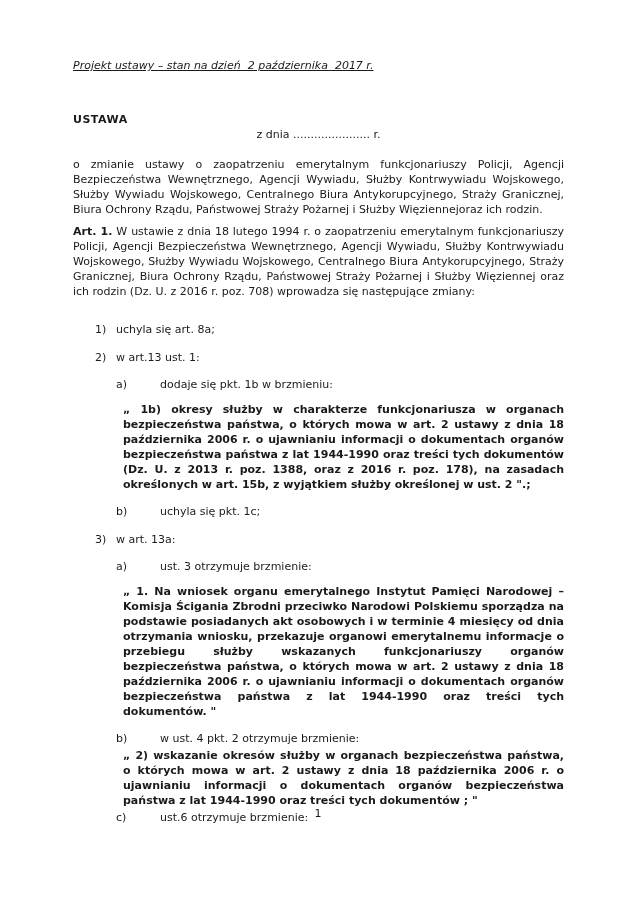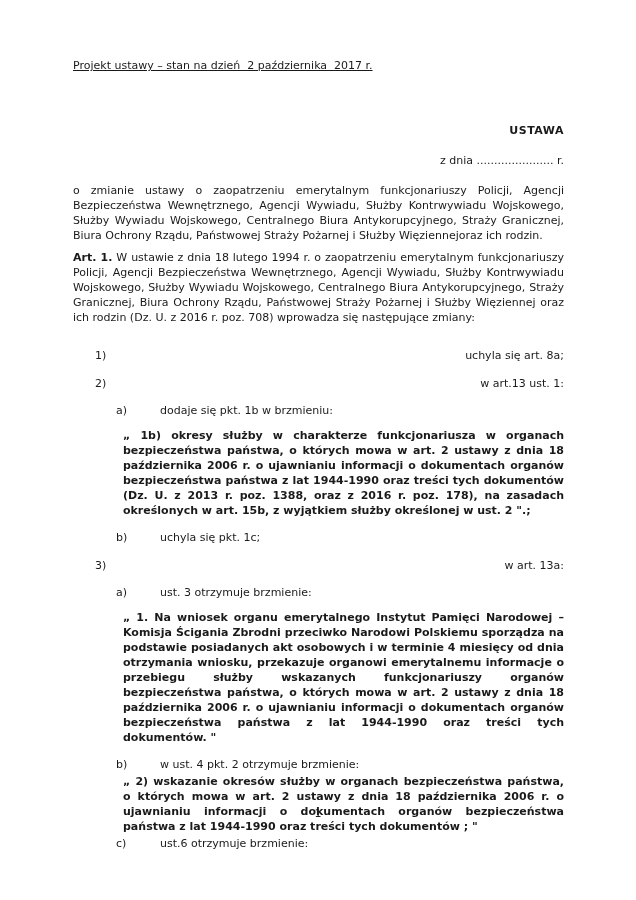--- a/index.html
+++ b/index.html
@@ -10,41 +10,41 @@
     background: #ffffff;
     font-family: "DejaVu Sans", sans-serif;
     font-size: 11px;
     line-height: 15px;
     color: #1a1a1a;
     overflow: hidden;
     box-sizing: border-box;
   }
   .content { padding: 58px 72px 0 73px; }
   .header-note {
+    font-style: italic;
     text-decoration: underline;
     white-space: pre-wrap;
-    margin-bottom: 50px;
+    margin-bottom: 39px;
   }
   .doc-title {
-    text-align: right;
+    text-align: left;
     font-weight: bold;
     letter-spacing: 0.5px;
-    margin-bottom: 15px;
   }
-  .date-line { text-align: right; margin-bottom: 15px; }
+  .date-line { text-align: center; margin-bottom: 15px; }
   .subject {
     font-weight: normal;
     text-align: justify;
     margin-bottom: 7px;
   }
   .art { text-align: justify; margin-bottom: 23px; }
   .art-label { font-weight: bold; }
   .item { display: flex; margin: 13px 0 0 22px; }
   .item .num { flex: 0 0 21px; width: 21px; }
-  .item .itext { flex: 1; text-align: right; }
+  .item .itext { flex: 1; }
   .subitem { display: flex; margin: 12px 0 0 43px; }
   .subitem .num { flex: 0 0 20px; width: 20px; }
   .subitem .itext { flex: 1; margin-left: 24px; }
   .quote { margin: 10px 0 0 50px; text-align: justify; font-weight: bold; }
   .tight { margin-top: 2px; }
   .page-number {
     position: absolute;
     top: 806px;
     left: 0;
     width: 100%;

